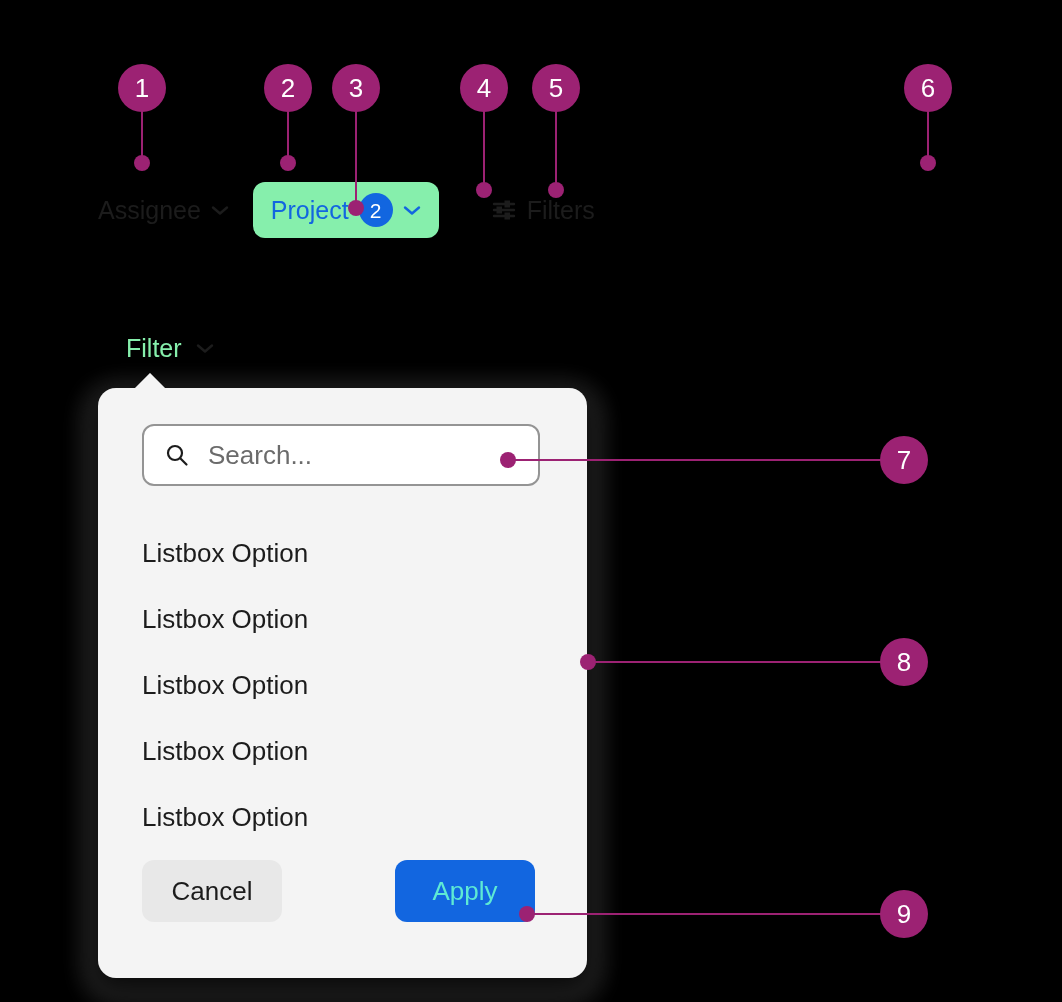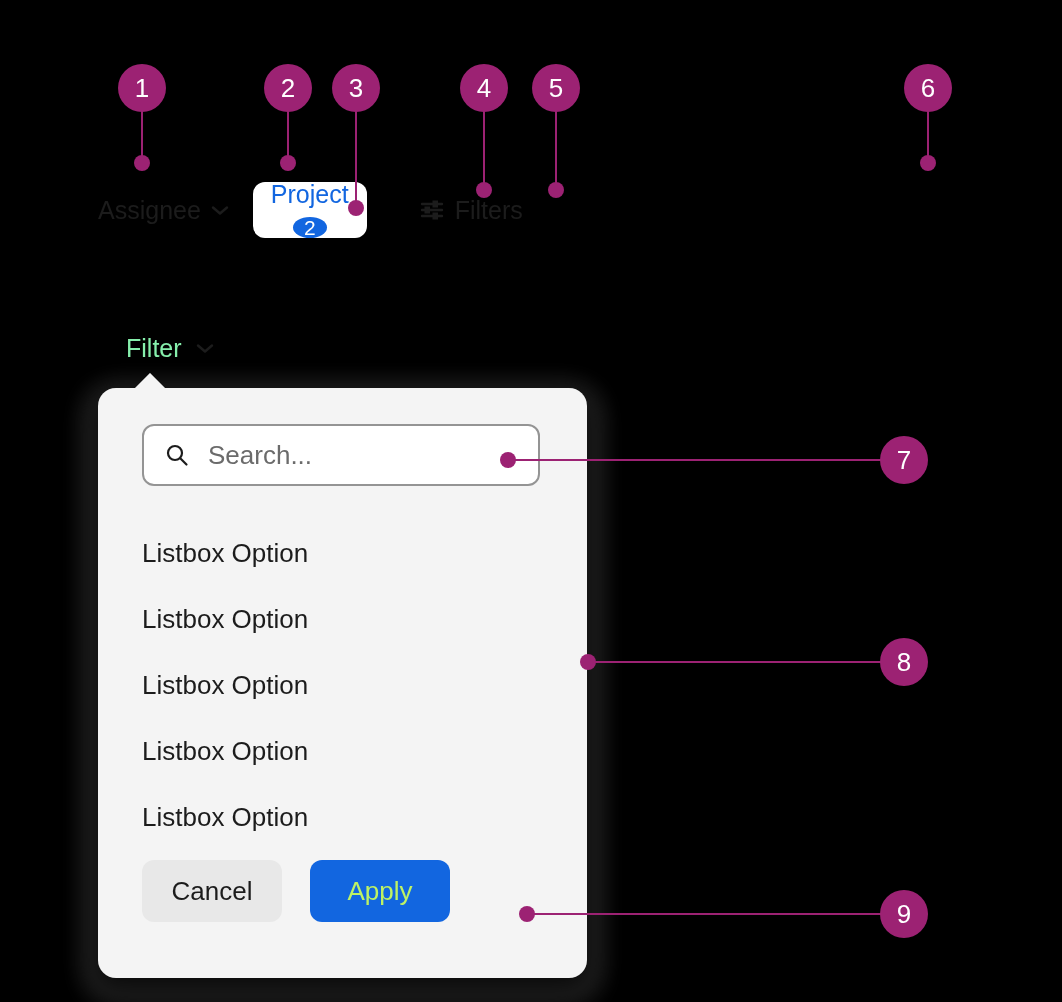--- a/index.html
+++ b/index.html
@@ -30,22 +30,21 @@
     border-radius: 12px;
     font-size: 25px;
     white-space: nowrap;
   }
   .chip-plain {
     color: #1c1c1c;
     background: transparent;
   }
   .chip-active {
     color: #1266e0;
-    background: #ffffff;
-    flex-direction: column;
+    background: #86efac;
   }
   .chip-label { line-height: 1; }
   .count-badge {
     width: 34px; height: 34px;
     border-radius: 50%;
     background: #1266e0;
     color: #ffffff;
     font-size: 21px;
     display: flex;
     align-items: center;
@@ -129,36 +128,36 @@
     align-items: center;
     color: #1c1c1c;
     font-size: 26px;
   }
 
   .popover-actions {
     position: absolute;
     left: 44px; right: 52px; bottom: 56px;
     display: flex;
     align-items: center;
-    justify-content: flex-start;
-    gap: 28px;
+    justify-content: space-between;
+    gap: 8px;
   }
   .btn {
     height: 62px;
     min-width: 140px;
     border: none;
     border-radius: 12px;
     font-family: "Liberation Sans", sans-serif;
     font-size: 26px;
     cursor: pointer;
     padding: 0 26px;
     line-height: 1;
   }
   .btn-cancel { background: #e8e8e8; color: #1c1c1c; }
-  .btn-apply  { background: #1266e0; color: #bef264; }
+  .btn-apply  { background: #1266e0; color: #5eead4; }
 
   
   .callouts {
     position: absolute;
     left: 0; top: 0;
     width: 1062px; height: 1002px;
     pointer-events: none;
   }
   .callout-badge {
     position: absolute;

